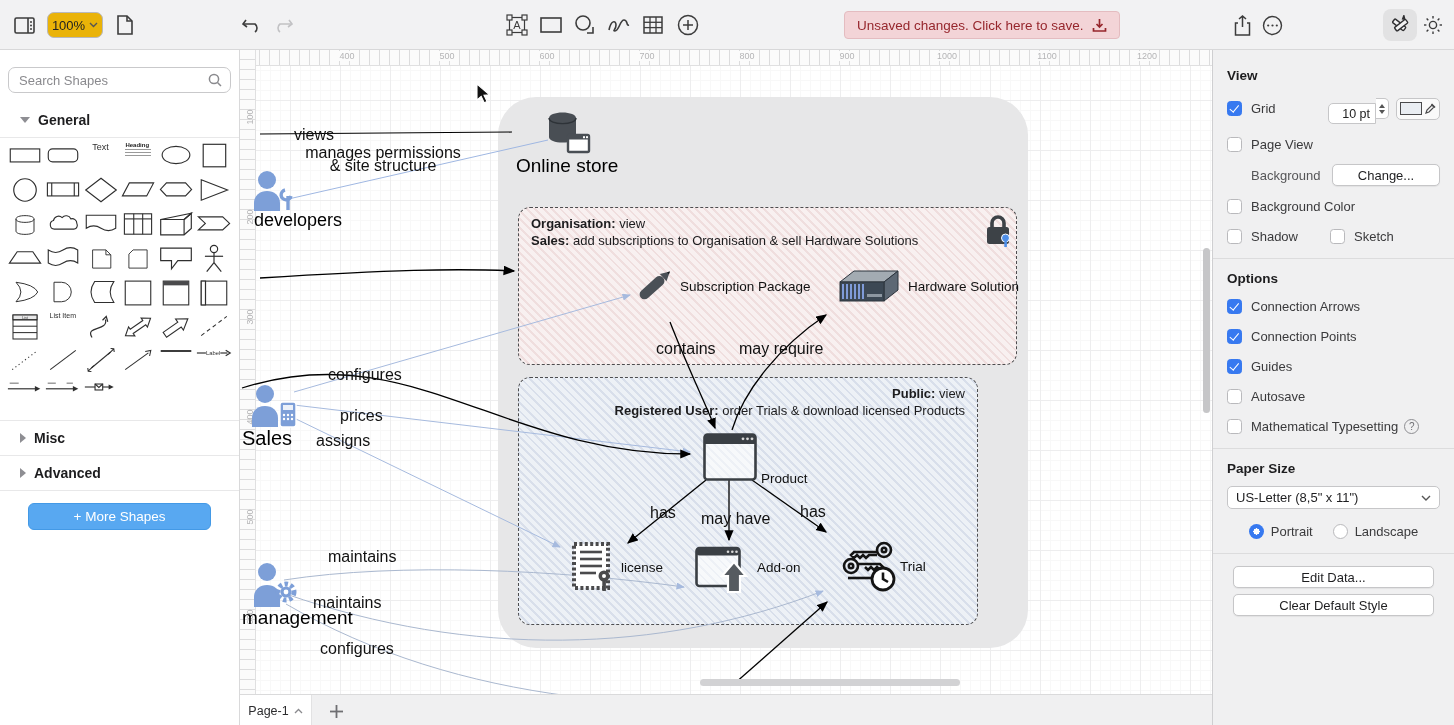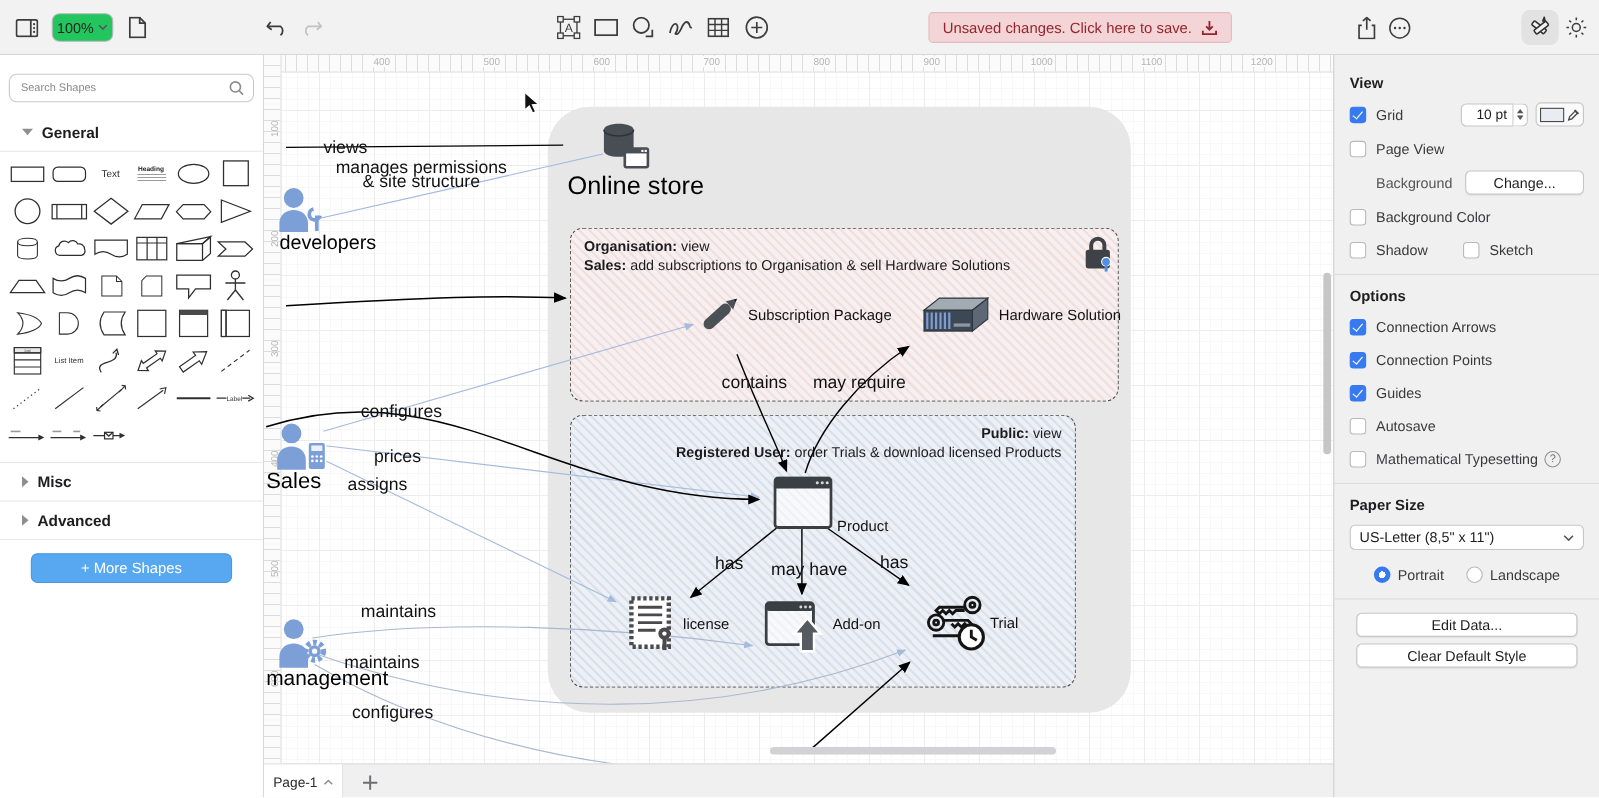--- a/index.html
+++ b/index.html
@@ -4,34 +4,34 @@
 <style>
   html,body{margin:0;padding:0;background:#ffffff;}
   *{box-sizing:border-box;}
   body{font-family:"Liberation Sans","DejaVu Sans",sans-serif;color:#333;-webkit-font-smoothing:antialiased;}
   .app{position:relative;width:1454px;height:725px;overflow:hidden;background:#fff;}
 
   
   .toolbar{position:absolute;left:0;top:0;width:1454px;height:50px;background:#f2f2f3;border-bottom:1px solid #d8d8d9;}
   .tb-icon{position:absolute;top:13px;width:24px;height:24px;display:flex;align-items:center;justify-content:center;color:#3c3c3c;}
   .tb-icon svg{display:block;}
-  .zoom-select{position:absolute;left:47px;top:12px;width:56px;height:26px;border:1px solid #b9b9bb;border-radius:7px;background:#22c55e;display:flex;align-items:center;justify-content:center;gap:4px;font-size:13px;color:#222;}
+  .zoom-select{position:absolute;left:47px;top:12px;width:56px;height:26px;border:1px solid #b9b9bb;border-radius:7px;background:#eab308;display:flex;align-items:center;justify-content:center;gap:4px;font-size:13px;color:#222;}
   .unsaved{position:absolute;left:844px;top:11px;height:28px;padding:0 12px;background:#f3d4d7;border:1px solid #e4bcc0;border-radius:4px;display:flex;align-items:center;gap:8px;font-size:13.5px;color:#96262c;}
   .sketch-toggle{position:absolute;left:1383px;top:9px;width:34px;height:32px;background:#e2e2e3;border-radius:8px;display:flex;align-items:center;justify-content:center;}
 
   
   .sidebar{position:absolute;left:0;top:50px;width:240px;height:675px;background:#ffffff;border-right:1px solid #d9d9da;overflow:hidden;}
   .search-wrap{margin:17px 8px 10px 8px;height:26px;border:1px solid #c9c9cb;border-radius:7px;background:#fff;display:flex;align-items:center;padding:0 8px;}
-  .search-wrap input{border:0;outline:0;flex:1;font-size:10px;color:#333;background:transparent;font-family:inherit;}
+  .search-wrap input{border:0;outline:0;flex:1;font-size:13px;color:#333;background:transparent;font-family:inherit;}
   .search-wrap input::placeholder{color:#8a8a8e;}
   .section-h{display:flex;align-items:center;gap:8px;padding:9px 20px;font-size:14px;font-weight:700;color:#1d1d1f;border-top:1px solid #e8e8e9;}
   .tri-down{width:0;height:0;border-left:5px solid transparent;border-right:5px solid transparent;border-top:6px solid #8e8e93;}
   .tri-right{width:0;height:0;border-top:5px solid transparent;border-bottom:5px solid transparent;border-left:6px solid #8e8e93;}
   .shape-grid{display:grid;grid-template-columns:repeat(6,1fr);padding:4px 6px 8px 6px;row-gap:2px;border-top:1px solid #e8e8e9;}
-  .cell{height:32px;display:flex;align-items:center;justify-content:center;}
+  .cell{height:32px;display:flex;align-items:flex-start;justify-content:center;}
   .cell svg{stroke:#2f2f2f;fill:none;stroke-width:1.3;}
   .cell .tinytxt{font-size:9px;color:#2f2f2f;}
   .heading-thumb{width:26px;text-align:left;}
   .heading-thumb b{font-size:6px;display:block;color:#222;}
   .heading-thumb i{display:block;height:8px;margin-top:1px;background:repeating-linear-gradient(#9a9a9a 0 1px,transparent 1px 3px);}
   .more-shapes{margin:12px 28px;height:27px;border-radius:6px;background:#58a8f1;color:#fff;font-size:13.5px;display:flex;align-items:center;justify-content:center;border:1px solid #4399e6;}
 
   
   .canvas{position:absolute;left:240px;top:50px;width:972px;height:644px;background:#fff;overflow:hidden;
     background-image:
@@ -48,21 +48,21 @@
   .zone{position:absolute;border:1.4px dashed #4d4d4f;border-radius:12px;z-index:4;padding:7px 12px;font-size:13px;line-height:17px;color:#1c1c1e;}
   .zone-org{left:278px;top:157px;width:499px;height:158px;background-color:#f8f0f0;
     background-image:repeating-linear-gradient(45deg,rgba(190,120,120,.15) 0 2px,transparent 2px 6px);}
   .zone-public{left:278px;top:327px;width:460px;height:248px;background-color:#edf1f6;
     background-image:repeating-linear-gradient(45deg,rgba(115,135,175,.17) 0 2px,transparent 2px 6px);text-align:right;}
   .edges{position:absolute;left:0;top:0;width:972px;height:644px;z-index:5;pointer-events:none;}
   .dicon{position:absolute;z-index:6;}
   .dlabel{position:absolute;z-index:7;font-size:13.5px;color:#111;white-space:nowrap;}
   .elabel{position:absolute;z-index:7;font-size:16px;color:#111;white-space:nowrap;}
   .actor-label{font-size:18px;color:#000;}
-  .store-label{font-size:23px;color:#000;text-align:center;}
+  .store-label{font-size:19px;color:#000;text-align:center;}
   .vscroll{position:absolute;left:963px;top:198px;width:7px;height:165px;background:#c6c6c8;border-radius:4px;z-index:9;}
   .hscroll{position:absolute;left:460px;top:629px;width:260px;height:7px;background:#d2d2d4;border-radius:4px;z-index:9;}
   .cursor{position:absolute;left:236px;top:33px;z-index:20;}
 
   
   .footer{position:absolute;left:240px;top:694px;width:972px;height:31px;background:#f0f0f1;border-top:1px solid #dadadb;}
   .page-tab{position:absolute;left:0;top:0;width:72px;height:31px;background:#fff;border-right:1px solid #e2e2e3;display:flex;align-items:center;justify-content:center;gap:5px;font-size:12.5px;color:#2c2c2e;}
   .add-page{position:absolute;left:84px;top:4px;width:24px;height:24px;display:flex;align-items:center;justify-content:center;color:#6f6f73;}
 
   
@@ -73,21 +73,21 @@
   .pbody{padding:12px 14px 0 14px;}
   .ptitle{font-weight:700;color:#1d1d1f;margin:6px 0 10px 0;font-size:13.5px;}
   .prow{display:flex;align-items:center;margin-bottom:10px;min-height:20px;}
   .prow .lbl{margin-left:9px;}
   .cb{width:15px;height:15px;border-radius:3.5px;border:1px solid #b9b9bc;background:#fff;flex:none;display:flex;align-items:center;justify-content:center;}
   .cb.on{background:#3779f0;border-color:#3779f0;}
   .cb.on::after{content:"";width:3.5px;height:7.5px;border:1.8px solid #fff;border-top:0;border-left:0;transform:rotate(40deg);margin-top:-2px;}
   .rad{width:15px;height:15px;border-radius:50%;border:1px solid #b9b9bc;background:#fff;flex:none;}
   .rad.on{border:none;background:radial-gradient(circle,#fff 0 3px,#3779f0 3.2px);}
   .spacer{flex:1;}
-  .gridsize{width:48px;height:21px;background:#fff;border:1px solid #c6c6c8;border-radius:5px 0 0 5px;display:flex;align-items:center;justify-content:flex-end;padding-right:5px;font-size:12.5px;color:#222;}
+  .gridsize{width:48px;height:21px;background:#fff;border:1px solid #c6c6c8;border-radius:5px 0 0 5px;display:flex;align-items:center;justify-content:flex-end;padding-right:5px;font-size:12.5px;color:#222;margin-top:10px;}
   .stepper{width:13px;height:21px;background:#fff;border:1px solid #c6c6c8;border-left:0;border-radius:0 5px 5px 0;display:flex;flex-direction:column;align-items:center;justify-content:center;gap:2px;}
   .stepper i{width:0;height:0;border-left:3.5px solid transparent;border-right:3.5px solid transparent;}
   .stepper .up{border-bottom:4px solid #555;}
   .stepper .dn{border-top:4px solid #555;}
   .swatchbtn{margin-left:7px;width:44px;height:22px;background:#fafafa;border:1px solid #c6c6c8;border-radius:5px;display:flex;align-items:center;justify-content:center;gap:3px;}
   .swatch{width:22px;height:13px;background:#e9edf2;border:1.4px solid #4a4a4c;}
   .btn{height:22px;background:#fff;border:1px solid #c6c6c8;border-radius:5px;display:flex;align-items:center;justify-content:center;font-size:13px;color:#1e1e20;box-shadow:0 .5px 1px rgba(0,0,0,.06);}
   .pdivider{height:1px;background:#dcdcdd;margin:12px -14px;}
   .pselect{height:23px;background:#fff;border:1px solid #c6c6c8;border-radius:5px;display:flex;align-items:center;padding:0 8px;font-size:13px;color:#1e1e20;}
   .helpq{width:15px;height:15px;border-radius:50%;border:1.3px solid #8e8e92;color:#6e6e72;font-size:10px;display:flex;align-items:center;justify-content:center;margin-left:6px;}

